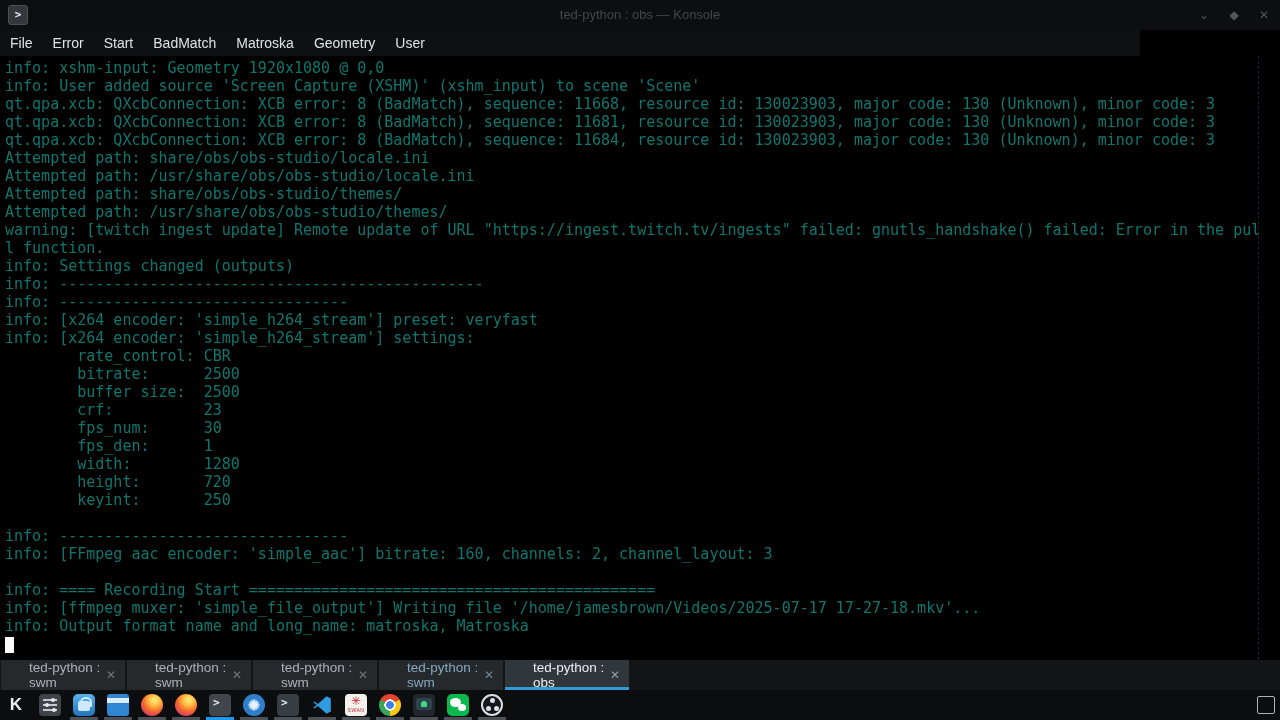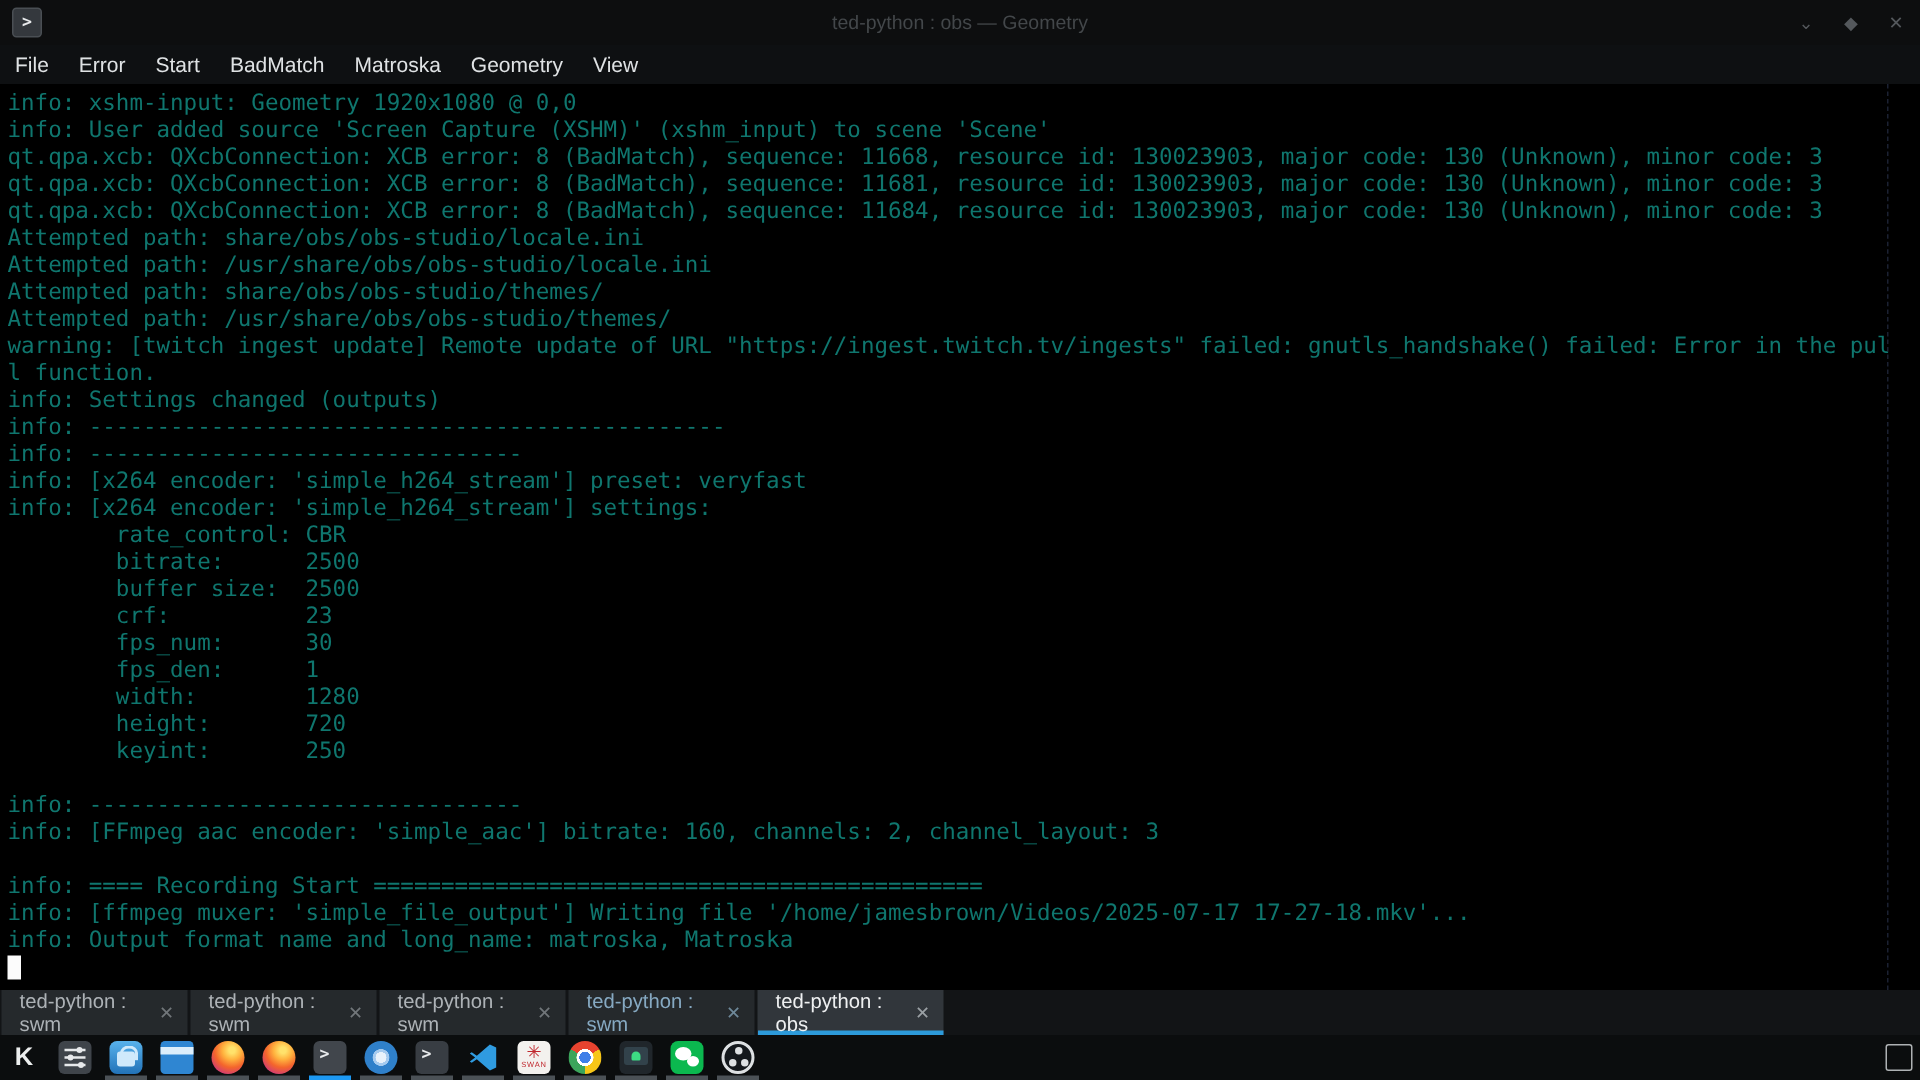--- a/index.html
+++ b/index.html
@@ -12,37 +12,37 @@
   .win-icon { position:absolute; left:8px; top:5px; width:20px; height:20px; background:#34383d;
               border:1px solid #4a4f54; border-radius:3px; color:#e8eaec; font-family:"DejaVu Sans Mono",monospace;
               font-size:11px; font-weight:bold; text-align:center; line-height:18px; }
   .win-title { position:absolute; left:0; top:0; width:1280px; height:30px; text-align:center;
                line-height:30px; color:#43474a; font-size:13px; }
   .win-controls { position:absolute; right:8px; top:0; height:30px; display:flex; align-items:center; gap:14px;
                   color:#54585c; font-size:12px; }
   .win-btn { width:16px; text-align:center; cursor:default; }
 
   
-  .menubar { position:absolute; left:0; top:30px; width:1280px; height:26px; background:#0e1012;
+  .menubar { position:absolute; left:0; top:30px; width:1140px; height:26px; background:#0e1012;
              display:flex; align-items:stretch; color:#dfe2e4; font-size:14px; }
   .menu-item { padding:0 10px; line-height:26px; }
 
   
   .terminal { position:absolute; left:0; top:56px; width:1280px; height:604px; background:#000; overflow:hidden; }
   .terminal pre { margin:0; padding:3px 0 0 5px; font-family:"DejaVu Sans Mono", monospace;
                   font-size:15px; line-height:18px; color:#0f766e; white-space:pre; }
   .cursor { position:absolute; left:5px; top:581px; width:9px; height:16px; background:#fcfcfc; }
   .scroll-line { position:absolute; left:1258px; top:0; height:604px; width:0;
                  border-left:1px dashed #1b2132; }
 
   
   .tabbar { position:absolute; left:0; top:660px; width:1280px; height:30px; background:#121416;
             display:flex; gap:2px; padding-left:1px; }
   .tab { width:124px; height:30px; background:#25292c; color:#adb2b6; font-size:13.5px;
-         display:flex; align-items:center; justify-content:space-between; padding:0 9px 0 12px; }
+         display:flex; align-items:center; justify-content:space-between; padding:0 9px 0 28px; }
   .tab .tab-close { color:#71767a; font-size:12px; }
   .tab.hl { color:#86a9c2; }
   .tab.hl .tab-close { color:#6e8899; }
   .tab.active { background:#31363b; color:#eef0f1; box-shadow:inset 0 -3px 0 #2d9ada; }
   .tab.active .tab-close { color:#9aa0a4; }
 
   
   .taskbar { position:absolute; left:0; top:690px; width:1280px; height:30px; background:#0b0d0e; }
   .launcher { position:absolute; top:0; width:28px; height:30px; }
   .launcher .ic { position:absolute; left:3px; top:4px; width:22px; height:22px; }
@@ -85,36 +85,36 @@
   .ic-obs i:nth-child(3){ left:11px; top:10px; }
   .peek { position:absolute; right:5px; top:6px; width:18px; height:18px; border:1px solid #aeb2b4; border-radius:2px; }
 </style>
 </head>
 <body>
 
 <div class="screen">
 
   <div class="titlebar">
     <div class="win-icon">&gt;</div>
-    <div class="win-title">ted-python : obs — Geometry</div>
+    <div class="win-title">ted-python : obs — Konsole</div>
     <div class="win-controls">
       <div class="win-btn">⌄</div>
       <div class="win-btn">◆</div>
       <div class="win-btn">✕</div>
     </div>
   </div>
 
   <div class="menubar">
     <div class="menu-item">File</div>
     <div class="menu-item">Error</div>
     <div class="menu-item">Start</div>
     <div class="menu-item">BadMatch</div>
     <div class="menu-item">Matroska</div>
     <div class="menu-item">Geometry</div>
-    <div class="menu-item">View</div>
+    <div class="menu-item">User</div>
   </div>
 
   <div class="terminal">
     <pre>info: xshm-input: Geometry 1920x1080 @ 0,0
 info: User added source 'Screen Capture (XSHM)' (xshm_input) to scene 'Scene'
 qt.qpa.xcb: QXcbConnection: XCB error: 8 (BadMatch), sequence: 11668, resource id: 130023903, major code: 130 (Unknown), minor code: 3
 qt.qpa.xcb: QXcbConnection: XCB error: 8 (BadMatch), sequence: 11681, resource id: 130023903, major code: 130 (Unknown), minor code: 3
 qt.qpa.xcb: QXcbConnection: XCB error: 8 (BadMatch), sequence: 11684, resource id: 130023903, major code: 130 (Unknown), minor code: 3
 Attempted path: share/obs/obs-studio/locale.ini
 Attempted path: /usr/share/obs/obs-studio/locale.ini

